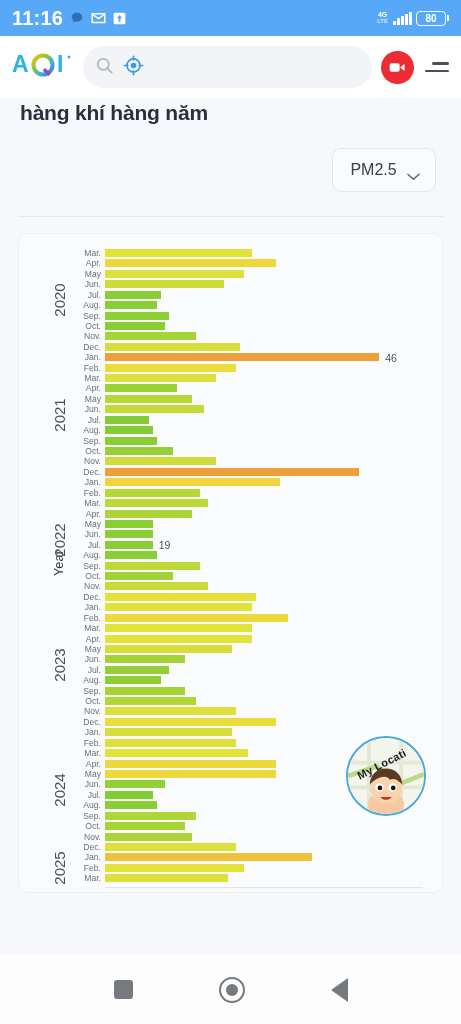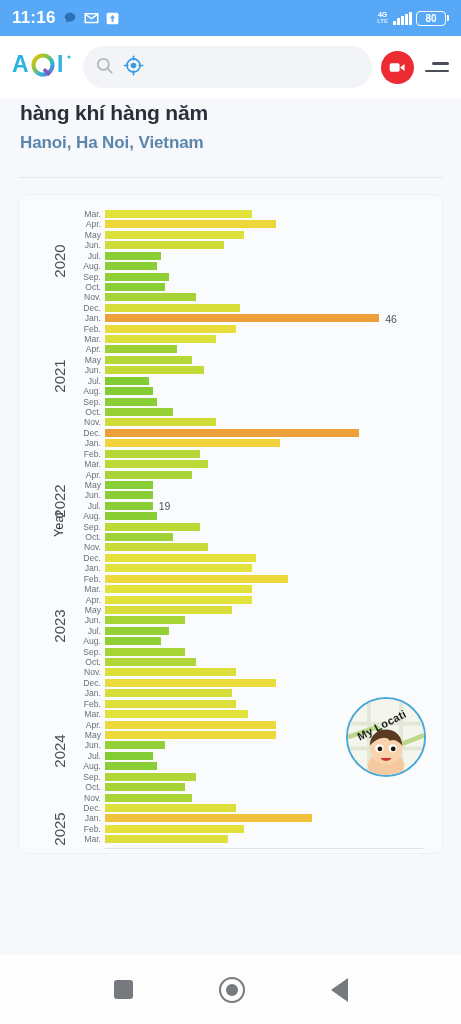--- a/index.html
+++ b/index.html
@@ -11,21 +11,21 @@
     position:relative;
   }
 
   
   .statusbar {
     height:36px; background:#57a9f7; color:#ffffff;
     display:flex; align-items:center; justify-content:space-between;
     padding:0 12px; font-size:15px; font-weight:700;
   }
   .sb-left { display:flex; align-items:center; gap:7px; }
-  .sb-time { font-size:17px; letter-spacing:.2px; }
+  .sb-time { font-size:20px; letter-spacing:.2px; }
   .sb-ic { display:inline-flex; align-items:center; }
   .sb-right { display:flex; align-items:center; gap:4px; }
   .net-label { font-size:7px; line-height:7px; text-align:center; font-weight:700; }
   .bars { display:flex; align-items:flex-end; gap:1.5px; height:13px; }
   .bars i { display:block; width:2.6px; background:#fff; border-radius:.5px; }
   .battery {
     border:1.6px solid #fff; border-radius:4px; width:30px; height:15px;
     display:flex; align-items:center; justify-content:center;
     font-size:10px; font-weight:700;
   }
@@ -214,23 +214,32 @@
   <span class="menu-btn">
     <span></span>
     <span></span>
   </span>
 </div>
 
 <div class="page">
 
   <div class="titleblock">
     <div class="title">hàng khí hàng năm</div>
-    <div class="subtitle">Hanoi, Ha Noi, Vietnam</div>
-  </div>
-
+  </div>
+
+  <div class="pollrow">
+    <div class="poll-select">
+      <span>PM2.5</span>
+      <span class="chev">
+        <svg width="13" height="8" viewBox="0 0 14 8">
+            <path d="M1 1l6 5.5L13 1" fill="none" stroke="#616770" stroke-width="1.6" stroke-linecap="round"></path>
+          </svg>
+      </span>
+    </div>
+  </div>
 
   <div class="divider"></div>
 
   <div class="chartcard">
     <div class="axis-title">Year</div>
     <div class="plot" id="plot">
         <div class="mlab" style="left: 42px; top: 14px;">Mar.</div>
         <div class="bar" title="Mar.: 37" style="left: 86px; top: 15px; width: 147.075px; background: rgb(225, 226, 58);"></div>
         <div class="mlab" style="left: 42px; top: 24.42px;">Apr.</div>
         <div class="bar" title="Apr.: 43" style="left: 86px; top: 25.42px; width: 170.925px; background: rgb(238, 215, 59);"></div>

